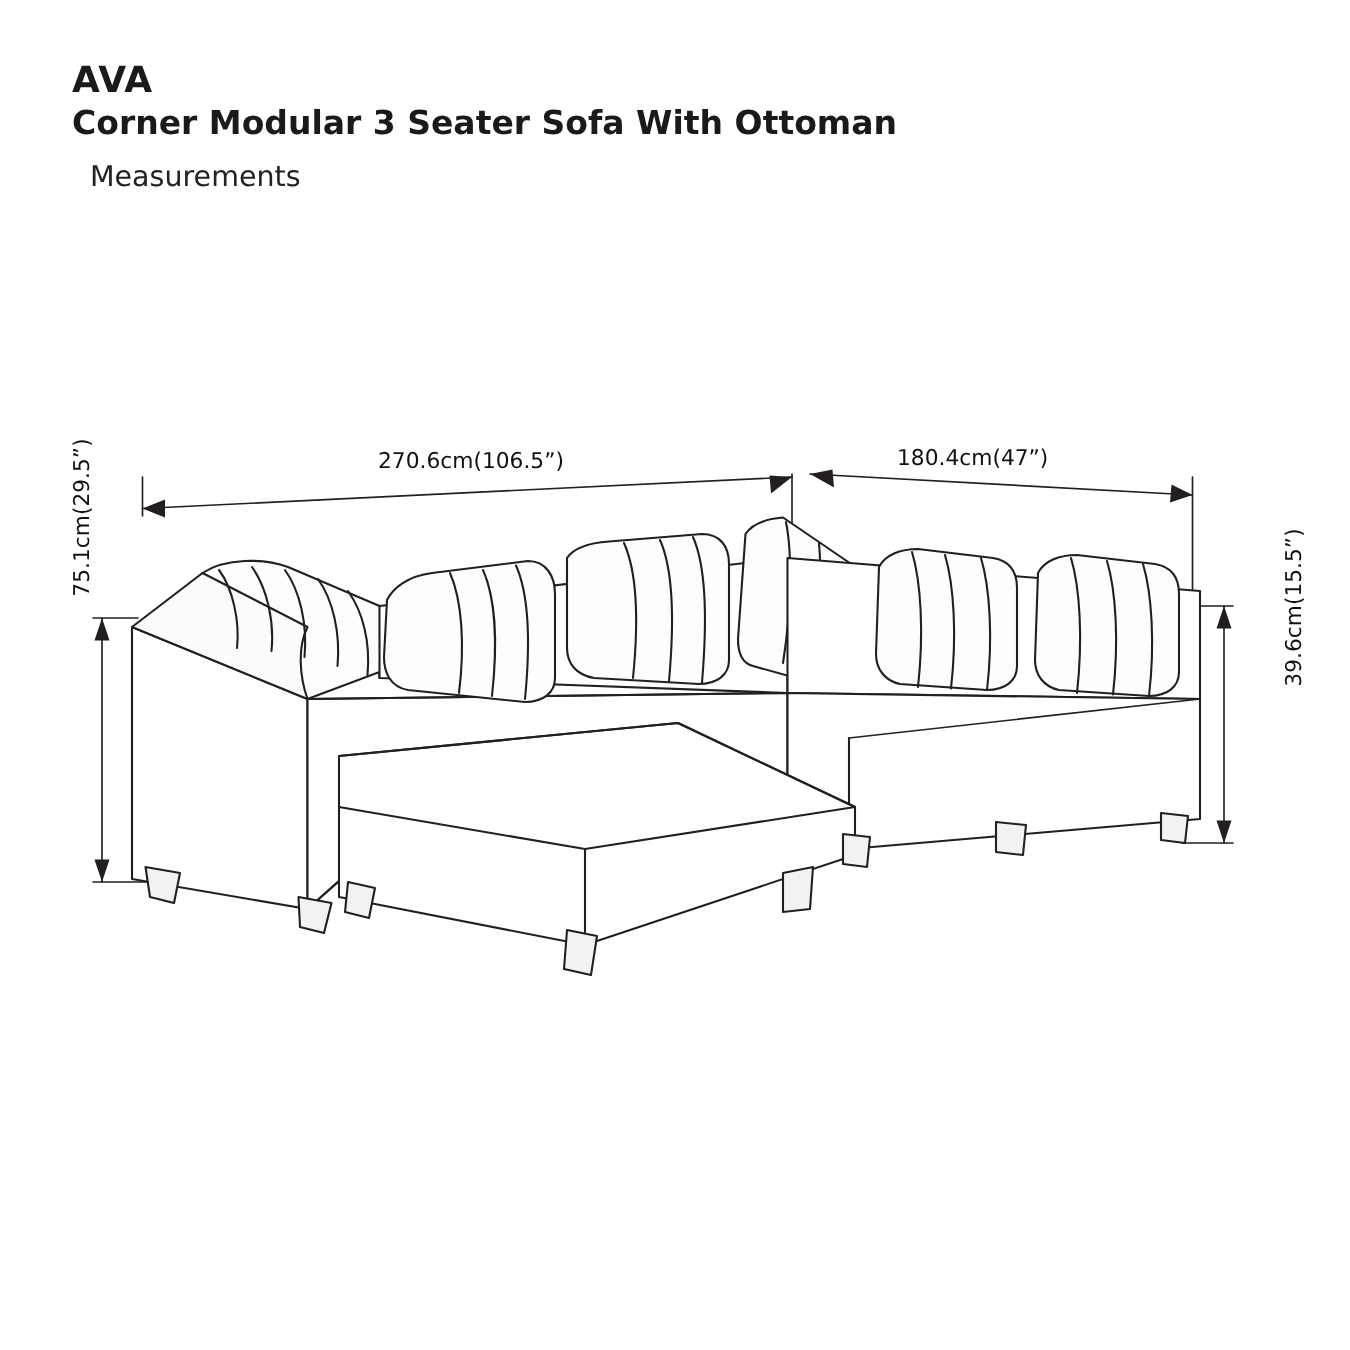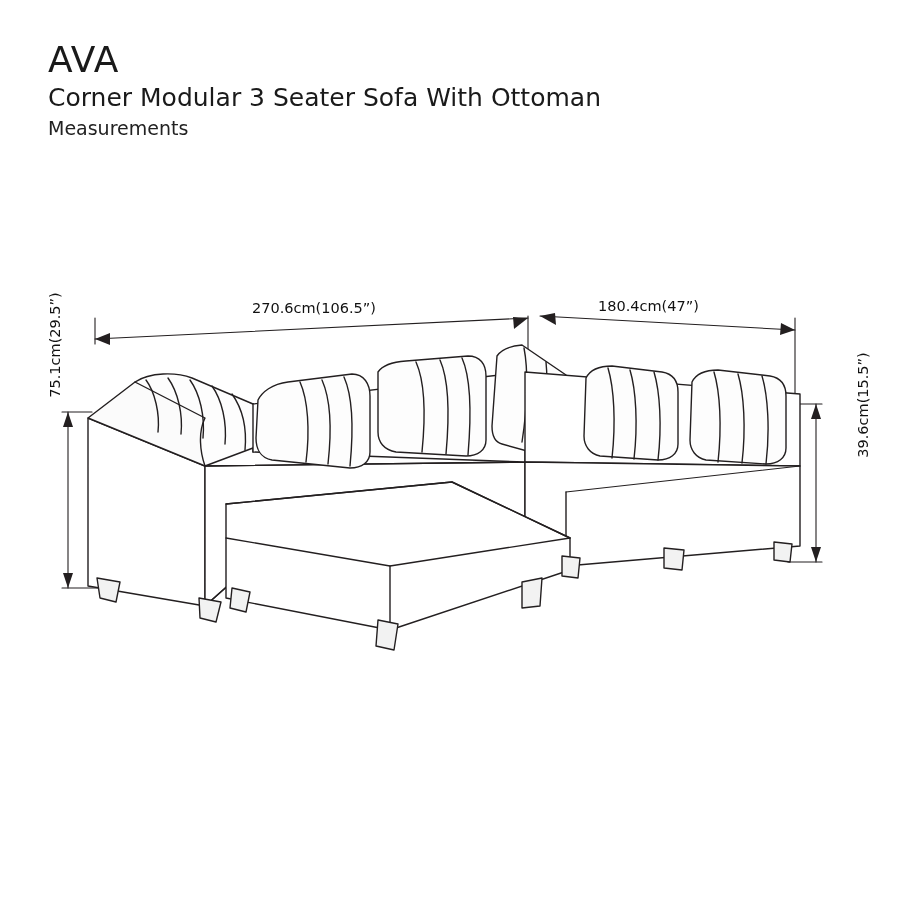--- a/index.html
+++ b/index.html
@@ -15,37 +15,37 @@
     color: #1a1a1a;
     overflow: hidden;
   }
   .header {
     position: absolute;
     left: 48px;
     top: 40px;
     width: 800px;
   }
   .brand {
-    font-size: 36px;
-    font-weight: normal;
+    font-size: 24px;
+    font-weight: bold;
     letter-spacing: 0.5px;
     line-height: 1.1;
     margin: 0 0 4px 0;
   }
   .subtitle {
-    font-size: 25px;
-    font-weight: normal;
+    font-size: 22px;
+    font-weight: bold;
     line-height: 1.15;
     margin: 0 0 6px 0;
   }
   .caption {
     font-size: 19px;
     font-weight: normal;
     line-height: 1.15;
-    margin: 0;
+    margin: 12px;
     color: #222;
   }
   .diagram {
     position: absolute;
     left: 0;
     top: 0;
     width: 888px;
     height: 900px;
   }
   .dim-label {

